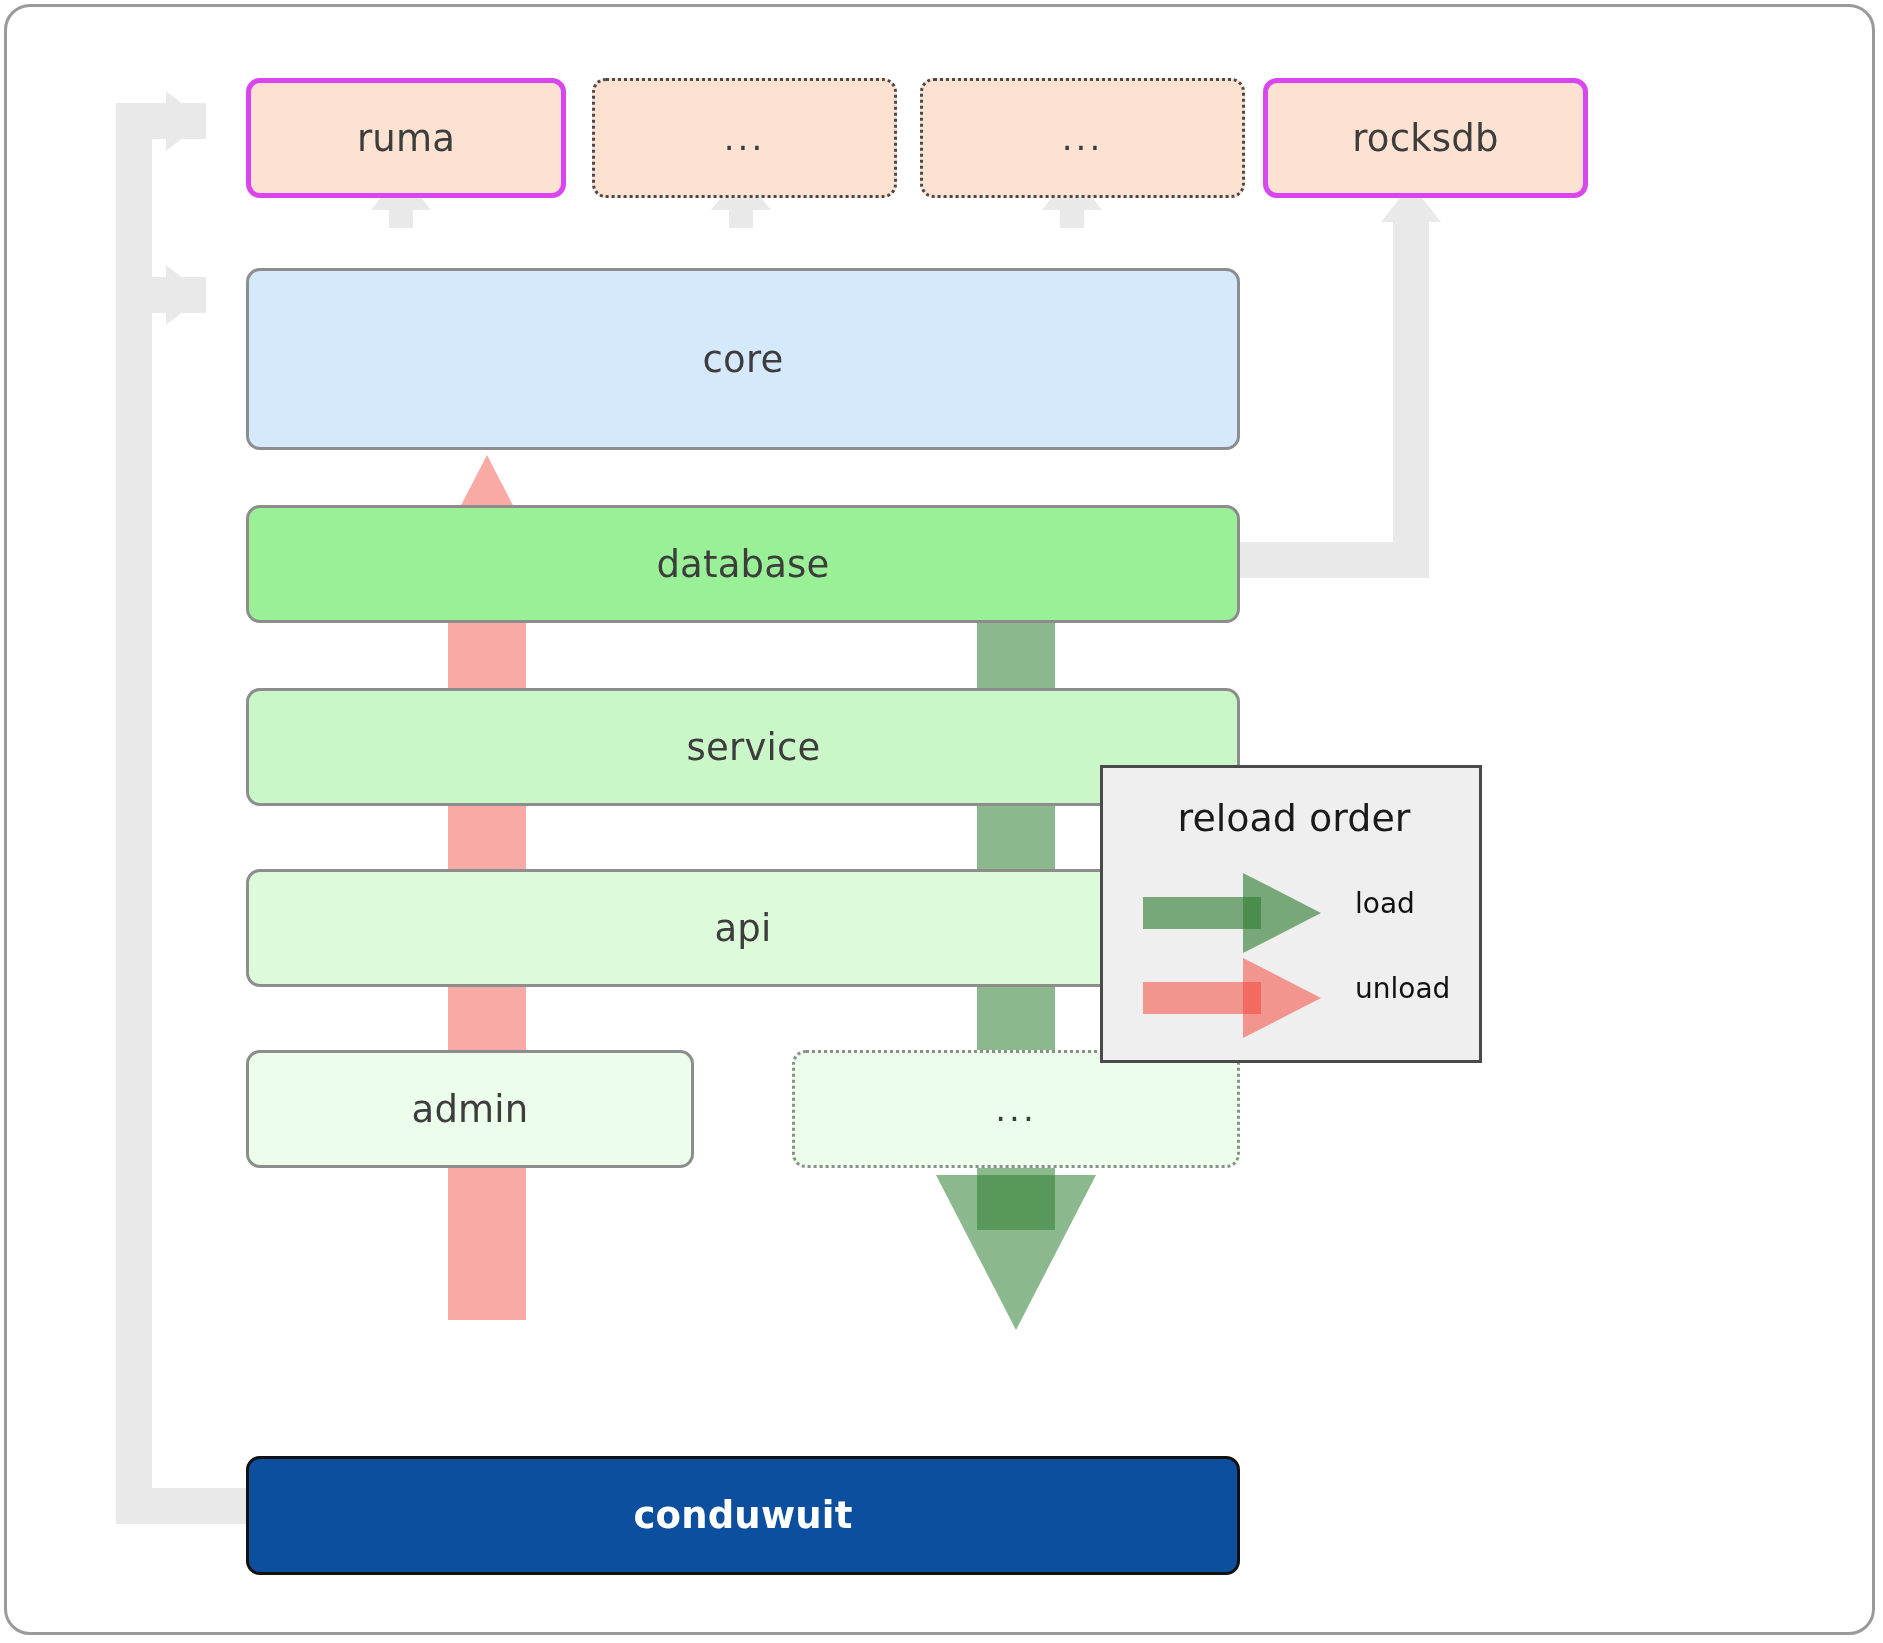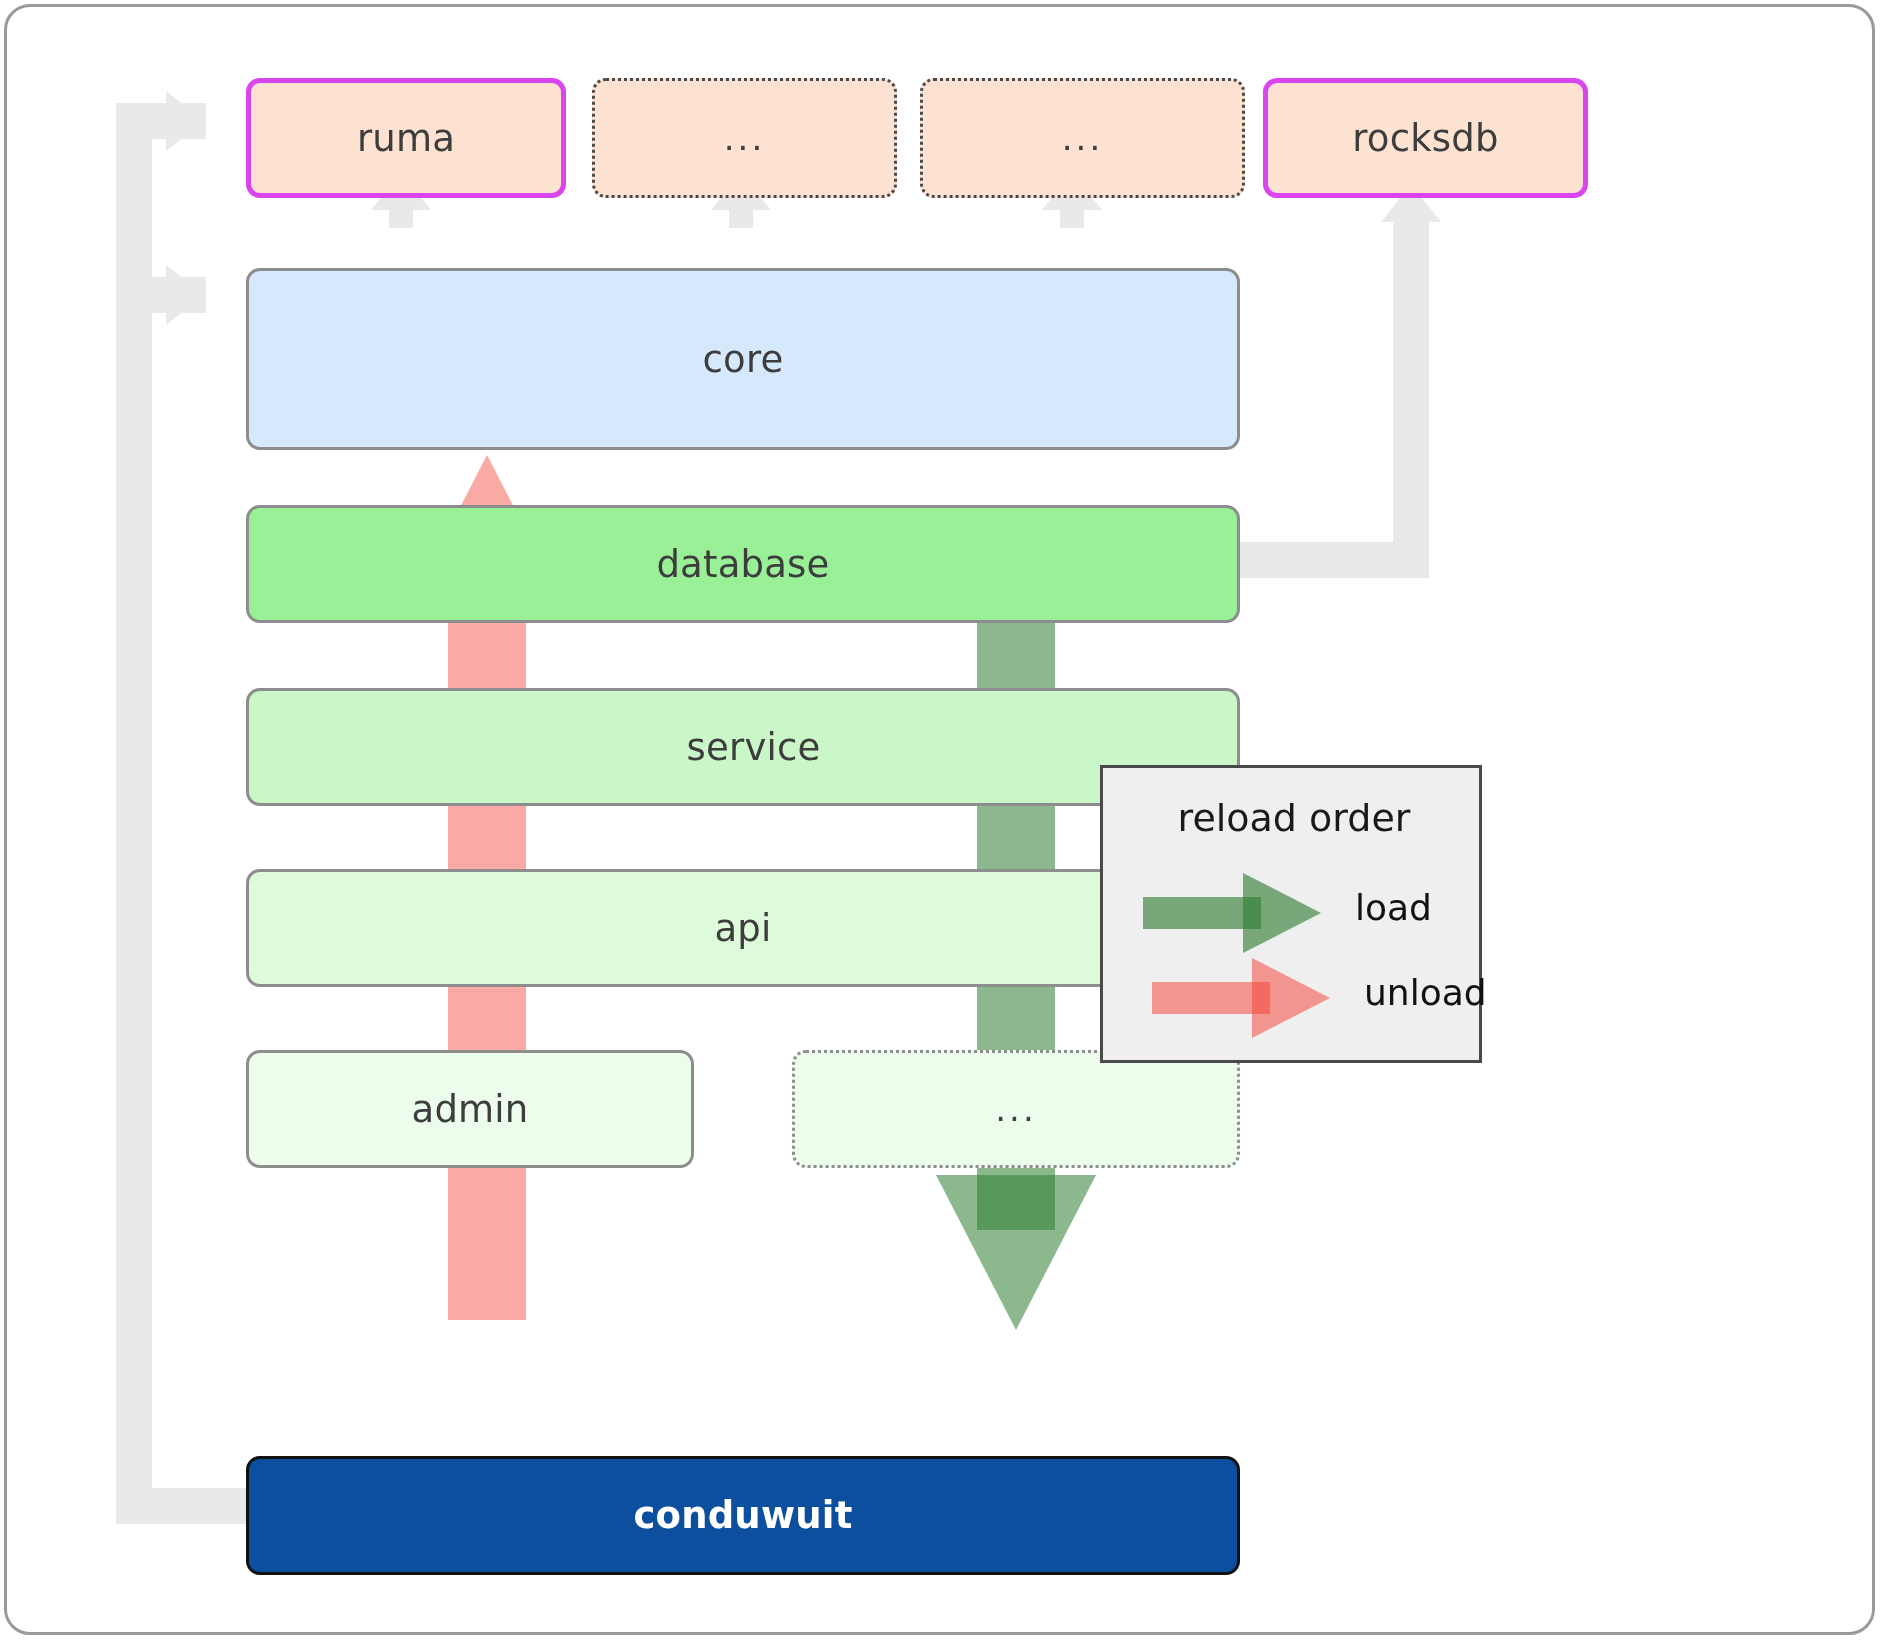--- a/index.html
+++ b/index.html
@@ -70,21 +70,21 @@
   .legend-title{
     position:absolute;left:0;top:28px;width:382px;text-align:center;
     font-size:38px;color:#1a1a1a;
   }
   .legend-row{position:absolute;height:80px;}
   .lg-bar{position:absolute;left:0;top:24px;width:118px;height:32px;}
   .lg-head{
     position:absolute;left:100px;top:0;width:0;height:0;
     border-top:40px solid transparent;border-bottom:40px solid transparent;
   }
-  .lg-label{position:absolute;left:212px;top:14px;font-size:36px;color:#111111;}
+  .lg-label{position:absolute;left:212px;top:14px;font-size:28px;color:#111111;}
   .lg-green .lg-bar{background:rgba(46,125,50,.62);}
   .lg-green .lg-head{border-left:78px solid rgba(46,125,50,.62);}
   .lg-red .lg-bar{background:rgba(244,67,54,.52);}
   .lg-red .lg-head{border-left:78px solid rgba(244,67,54,.52);}
 </style>
 </head>
 <body>
 
 <div id="stage">
   <div class="frame"></div>
@@ -164,19 +164,19 @@
 
   <div class="legend">
     <div class="legend-title">reload order</div>
 
     <div class="legend-row lg-green" style="left:40px;top:105px;width:330px;">
       <div class="lg-bar"></div>
       <div class="lg-head"></div>
       <div class="lg-label">load</div>
     </div>
 
-    <div class="legend-row lg-red" style="left:40px;top:190px;width:330px;margin-left:9px;">
+    <div class="legend-row lg-red" style="left:40px;top:190px;width:330px;">
       <div class="lg-bar"></div>
       <div class="lg-head"></div>
       <div class="lg-label">unload</div>
     </div>
   </div>
 </div>
 
 </body></html>

